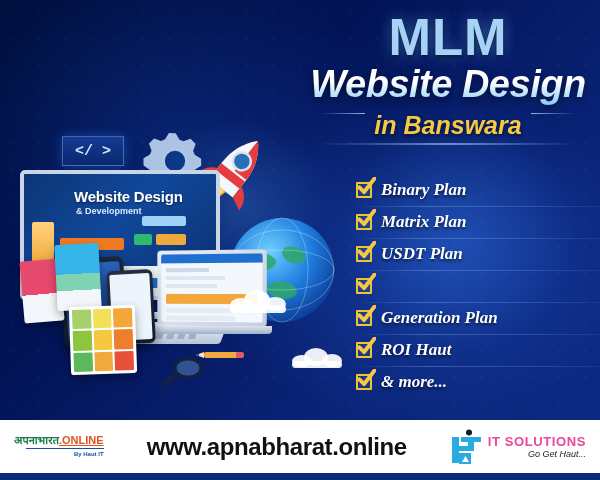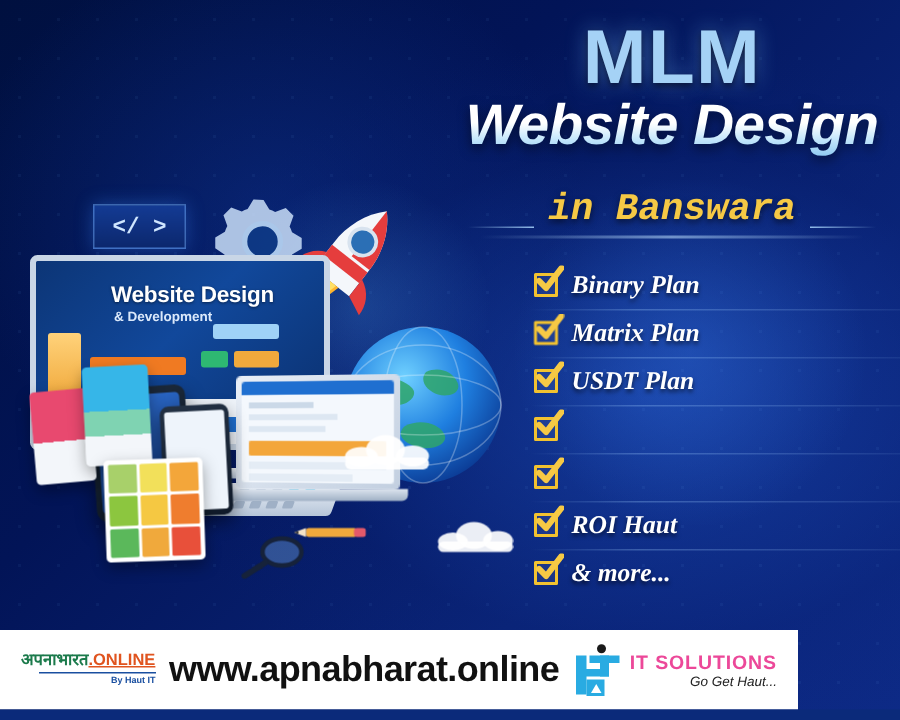--- a/index.html
+++ b/index.html
@@ -39,21 +39,21 @@
   }
   .wd {
     margin-top:2px;
     font-size:38px; font-weight:bold; font-style:italic; line-height:1.05;
     letter-spacing:-0.5px;
     background:linear-gradient(180deg,#ffffff 0%,#ffffff 42%,#bfe4fb 72%,#8cc8f2 100%);
     -webkit-background-clip:text; background-clip:text;
     -webkit-text-fill-color:transparent; color:#eaf6ff;
     filter:drop-shadow(0 3px 4px rgba(0,0,0,.5));
   }
-  .subline { position:relative; margin-top:22px; display:flex; align-items:flex-end; justify-content:center; gap:9px;font-family:Liberation Mono, monospace; }
+  .subline { position:relative; margin-top:8px; display:flex; align-items:flex-start; justify-content:center; gap:9px; }
   .rule { height:1px; width:44px; background:linear-gradient(90deg, rgba(150,200,255,0) 0%, rgba(170,215,255,.85) 100%); }
   .rule.right { background:linear-gradient(90deg, rgba(170,215,255,.85) 0%, rgba(150,200,255,0) 100%); }
   .rule::after { content:""; }
   .banswara {
     font-size:25px; font-weight:bold; font-style:italic; line-height:1;
     color:#f6c945;
     text-shadow:0 2px 4px rgba(0,0,0,.55);
     white-space:nowrap;
   }
   .underglow {
@@ -174,21 +174,21 @@
   .sw-grid span { display:block; border-radius:1px; }
 
   .magnifier { position:absolute; left:160px; top:246px; width:44px; height:30px; }
   .pencil { position:absolute; left:196px; top:240px; width:48px; height:10px; }
 
   .cloud { position:absolute; background:#ffffff; border-radius:50%; opacity:.92; }
   .cloud-wrap { position:absolute; }
 
   
   .footer {
-    position:absolute; left:0; top:420px; width:532px; height:53px;
+    position:absolute; left:0; top:420px; width:600px; height:53px;
     background:#ffffff;
     display:flex; align-items:center; justify-content:space-between;
     padding:0 14px;
   }
   .logo-left { display:flex; flex-direction:column; align-items:flex-end; line-height:1.05; }
   .logo-left .l1 { font-size:11px; font-weight:bold; }
   .logo-left .hindi { color:#1b7a4b; }
   .logo-left .dot-online { color:#e0541f; text-decoration:underline; }
   .logo-left .l2 { font-size:6px; font-weight:bold; color:#1a4fa0; margin-top:2px; }
   .logo-left .bar { width:78px; height:1.5px; background:#1a4fa0; margin-top:1px; }
@@ -414,20 +414,21 @@
       </span>
     </div>
 
     <div class="feat">
       <span class="chk">
         <span class="box"></span>
         <svg class="tick" viewBox="0 0 24 24">
             <path d="M3 13l6 6L22 2" fill="none" stroke="#f6c945" stroke-width="5" stroke-linecap="round" stroke-linejoin="round"></path>
           </svg>
       </span>
+      <span class="feat-label">Generation Plan</span>
     </div>
 
     <div class="feat">
       <span class="chk">
         <span class="box"></span>
         <svg class="tick" viewBox="0 0 24 24">
             <path d="M3 13l6 6L22 2" fill="none" stroke="#f6c945" stroke-width="5" stroke-linecap="round" stroke-linejoin="round"></path>
           </svg>
       </span>
       <span class="feat-label">ROI Haut</span>

